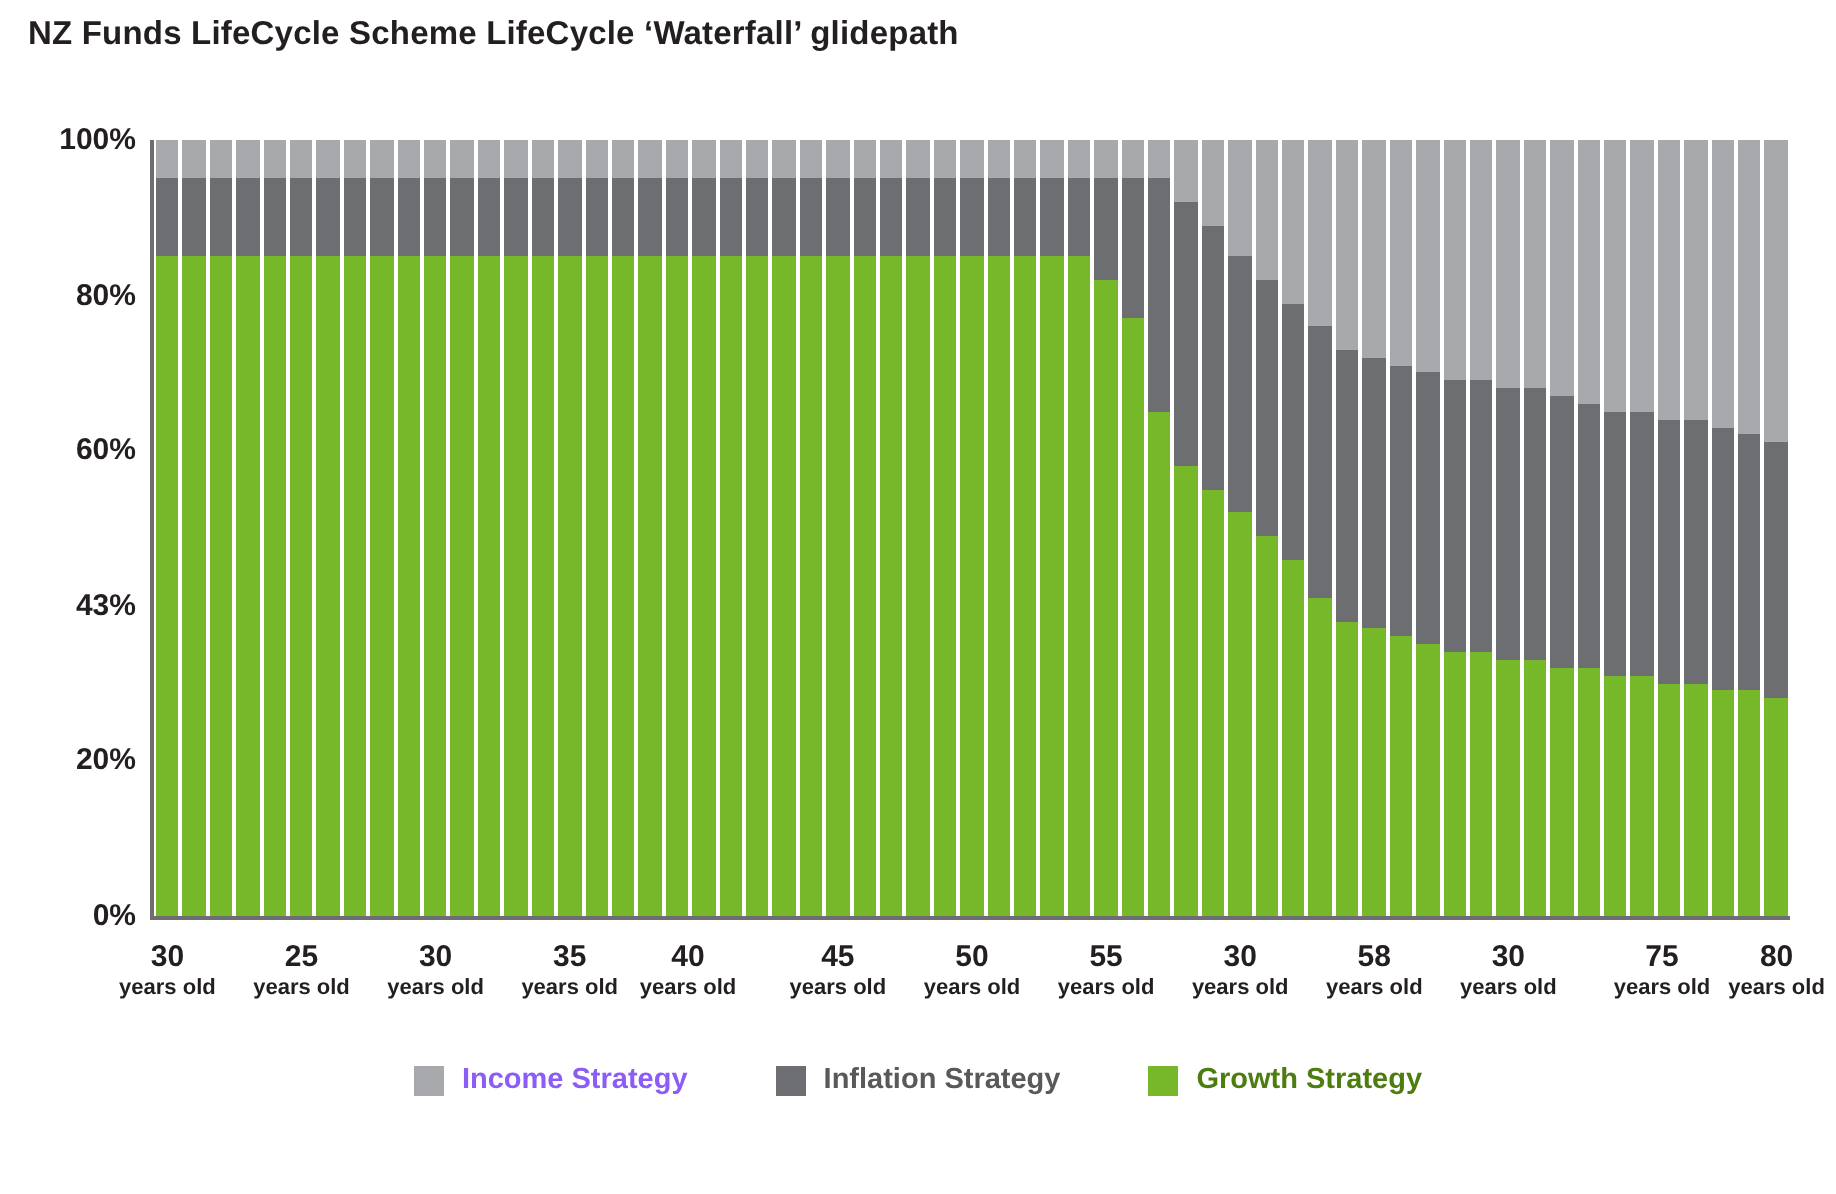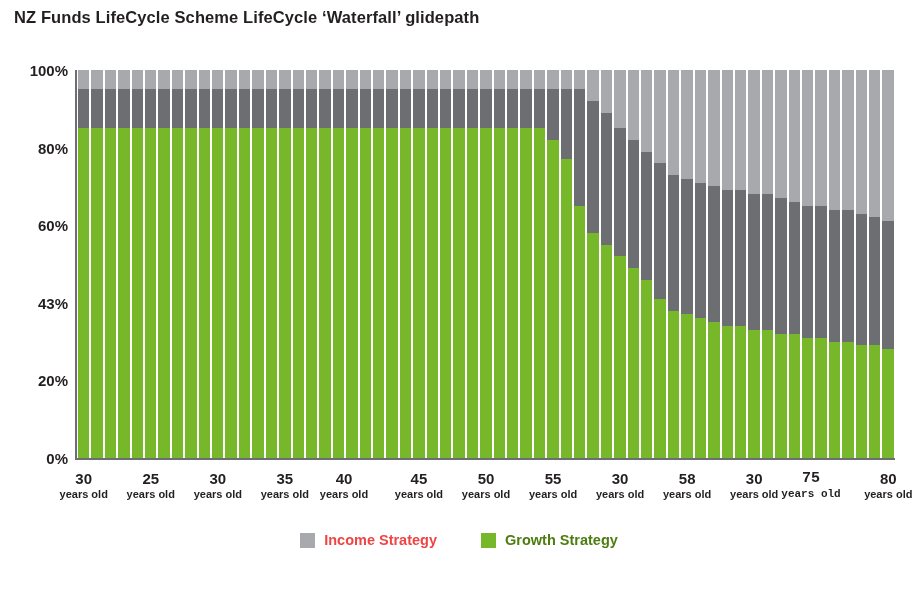--- a/index.html
+++ b/index.html
@@ -517,32 +517,36 @@
       <div class="x-unit">years old</div>
     </div>
     <div class="x-tick" style="left: 687.148px;">
       <div class="x-age">58</div>
       <div class="x-unit">years old</div>
     </div>
     <div class="x-tick" style="left: 754.197px;">
       <div class="x-age">30</div>
       <div class="x-unit">years old</div>
     </div>
-    <div class="x-tick" style="left: 811px; font-family: Liberation Mono, monospace;">
+    <div class="x-tick" style="left: 831px;">
       <div class="x-age">75</div>
       <div class="x-unit">years old</div>
     </div>
     <div class="x-tick" style="left: 888.295px;">
       <div class="x-age">80</div>
       <div class="x-unit">years old</div>
     </div>
   </div>
 
 <div id="legend">
     <div class="legend-item">
       <span class="legend-swatch" style="background: rgb(167, 169, 172);"></span>
-      <span class="legend-label" style="color: #ef4444;">Income Strategy</span>
+      <span class="legend-label" style="color: #8b5cf6;">Income Strategy</span>
+    </div>
+    <div class="legend-item">
+      <span class="legend-swatch" style="background: rgb(109, 110, 113);"></span>
+      <span class="legend-label" style="color: rgb(88, 89, 91);">Inflation Strategy</span>
     </div>
     <div class="legend-item">
       <span class="legend-swatch" style="background: rgb(118, 184, 42);"></span>
       <span class="legend-label" style="color: #4d7c0f;">Growth Strategy</span>
     </div>
   </div>
 
 </body></html>

